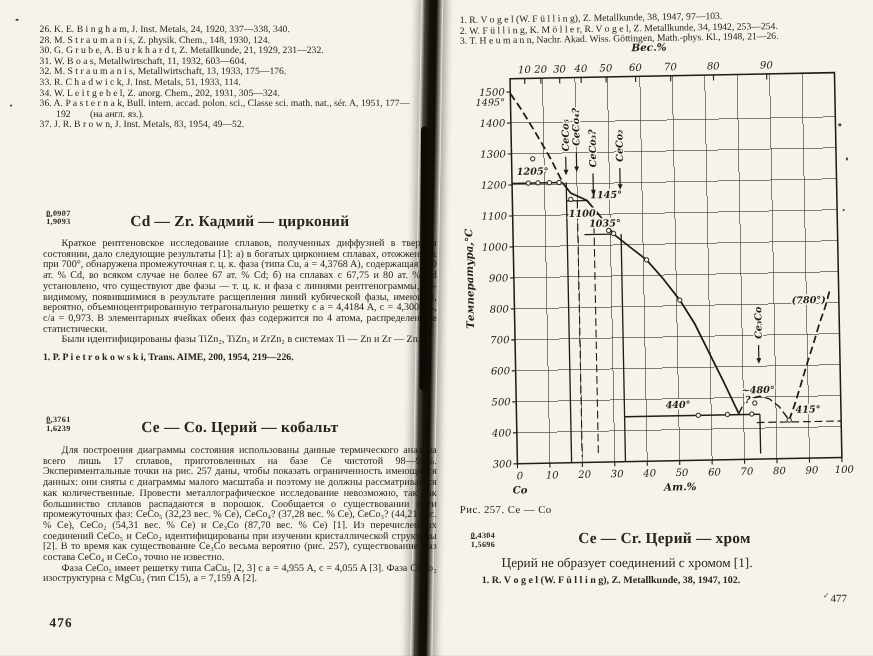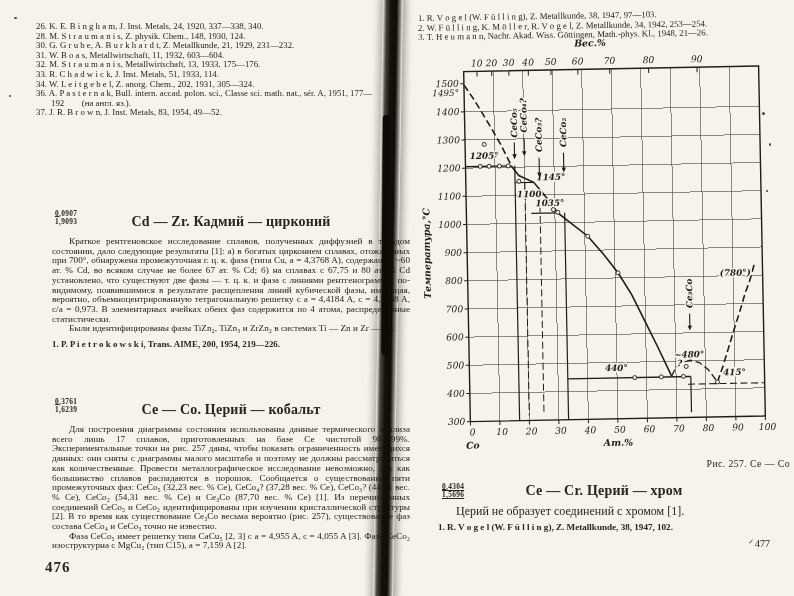--- a/index.html
+++ b/index.html
@@ -15,35 +15,35 @@
   .sp{position:absolute;background:#4a443a;border-radius:50%;}
 
   .page-left{position:absolute;left:0;top:0;width:398px;height:596px;}
   .page-right{position:absolute;left:404px;top:0;width:390px;height:596px;}
 
   .reflist{position:absolute;font-size:8.8px;line-height:9.6px;}
   .reflist .ref-line{padding-left:15px;text-indent:-15px;}
   .reflist-left{left:36px;top:22px;width:358px;}
   .reflist-right{left:14px;top:11px;width:374px;transform:rotate(-.9deg);}
 
-  .sec{position:absolute;left:52px;width:358px;margin-top:20px;}
+  .sec{position:absolute;left:39px;width:358px;}
   .sec h2,.sec-cr h2{margin:0 0 7px 0;font-size:14px;font-weight:bold;text-align:center;letter-spacing:.2px;}
   .frac{position:absolute;left:3px;top:-4px;font-size:7.4px;line-height:8px;font-weight:bold;letter-spacing:.3px;}
   .frac .ovl{text-decoration:overline;}
   .frac .ft{border-bottom:0;}
   .body{margin:0;font-size:9.2px;line-height:9.7px;text-align:justify;}
   .ind{text-indent:17px;}
   .refline{margin:5px 0 0 0;font-size:8.9px;font-weight:bold;}
-  .pagenum{position:absolute;left:45px;top:559px;font-size:15px;font-weight:bold;letter-spacing:1px;}
+  .pagenum{position:absolute;left:45px;top:559px;font-size:12px;font-weight:bold;letter-spacing:1px;}
 
   #chart{position:absolute;left:13px;top:26px;width:374px;height:436px;transform:rotate(-1.1deg);}
   #chart svg text{font-family:"DejaVu Serif","Liberation Serif",serif;}
-  .caption{position:absolute;left:14px;top:458px;width:372px;text-align:right;font-size:9.8px;letter-spacing:.4px;}
+  .caption{position:absolute;left:14px;top:458px;width:372px;text-align:left;font-size:9.8px;letter-spacing:.4px;}
   .sec-cr{position:absolute;left:16px;top:483px;width:368px;}
-  .sec-cr .frac{left:22px;top:0px;text-decoration:underline;}
+  .sec-cr .frac{left:8px;top:0px;}
   .sec-cr .body{text-indent:36px;font-size:12px;line-height:11px;}
   .sec-cr .refline{margin-top:5px;padding-left:18px;font-size:9.1px;}
   .pagenum-r{position:absolute;right:24px;top:538px;font-size:10px;}
   .pagenum-r .mark{font-size:7px;vertical-align:3px;margin-right:1px;color:#4a443a;}
 </style>
 </head>
 <body>
 
 <div class="sheet">
 

